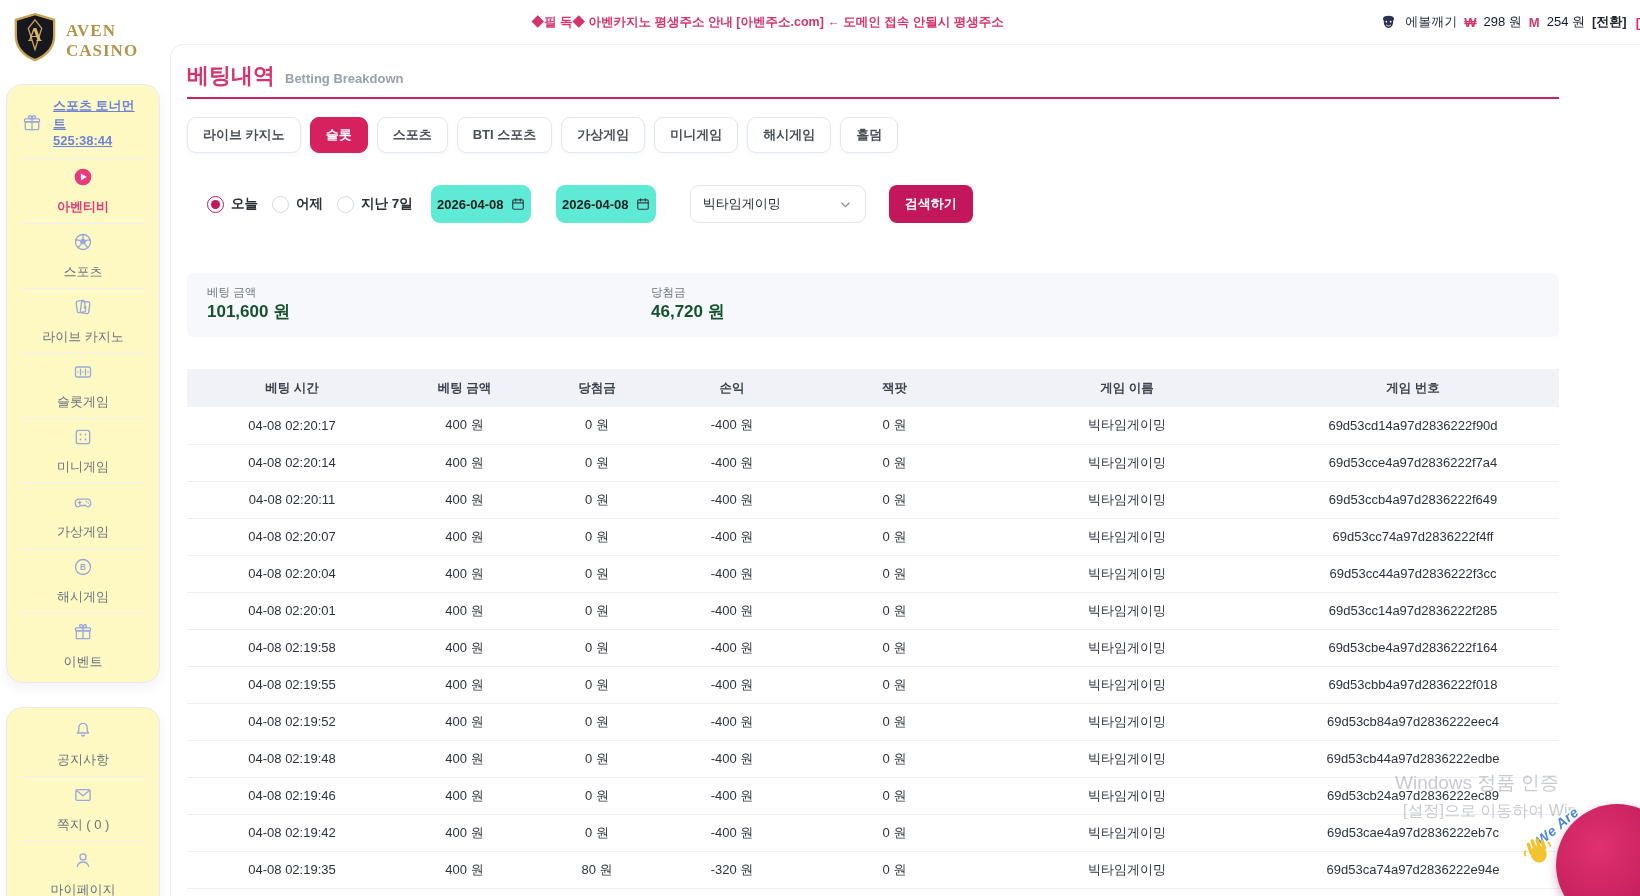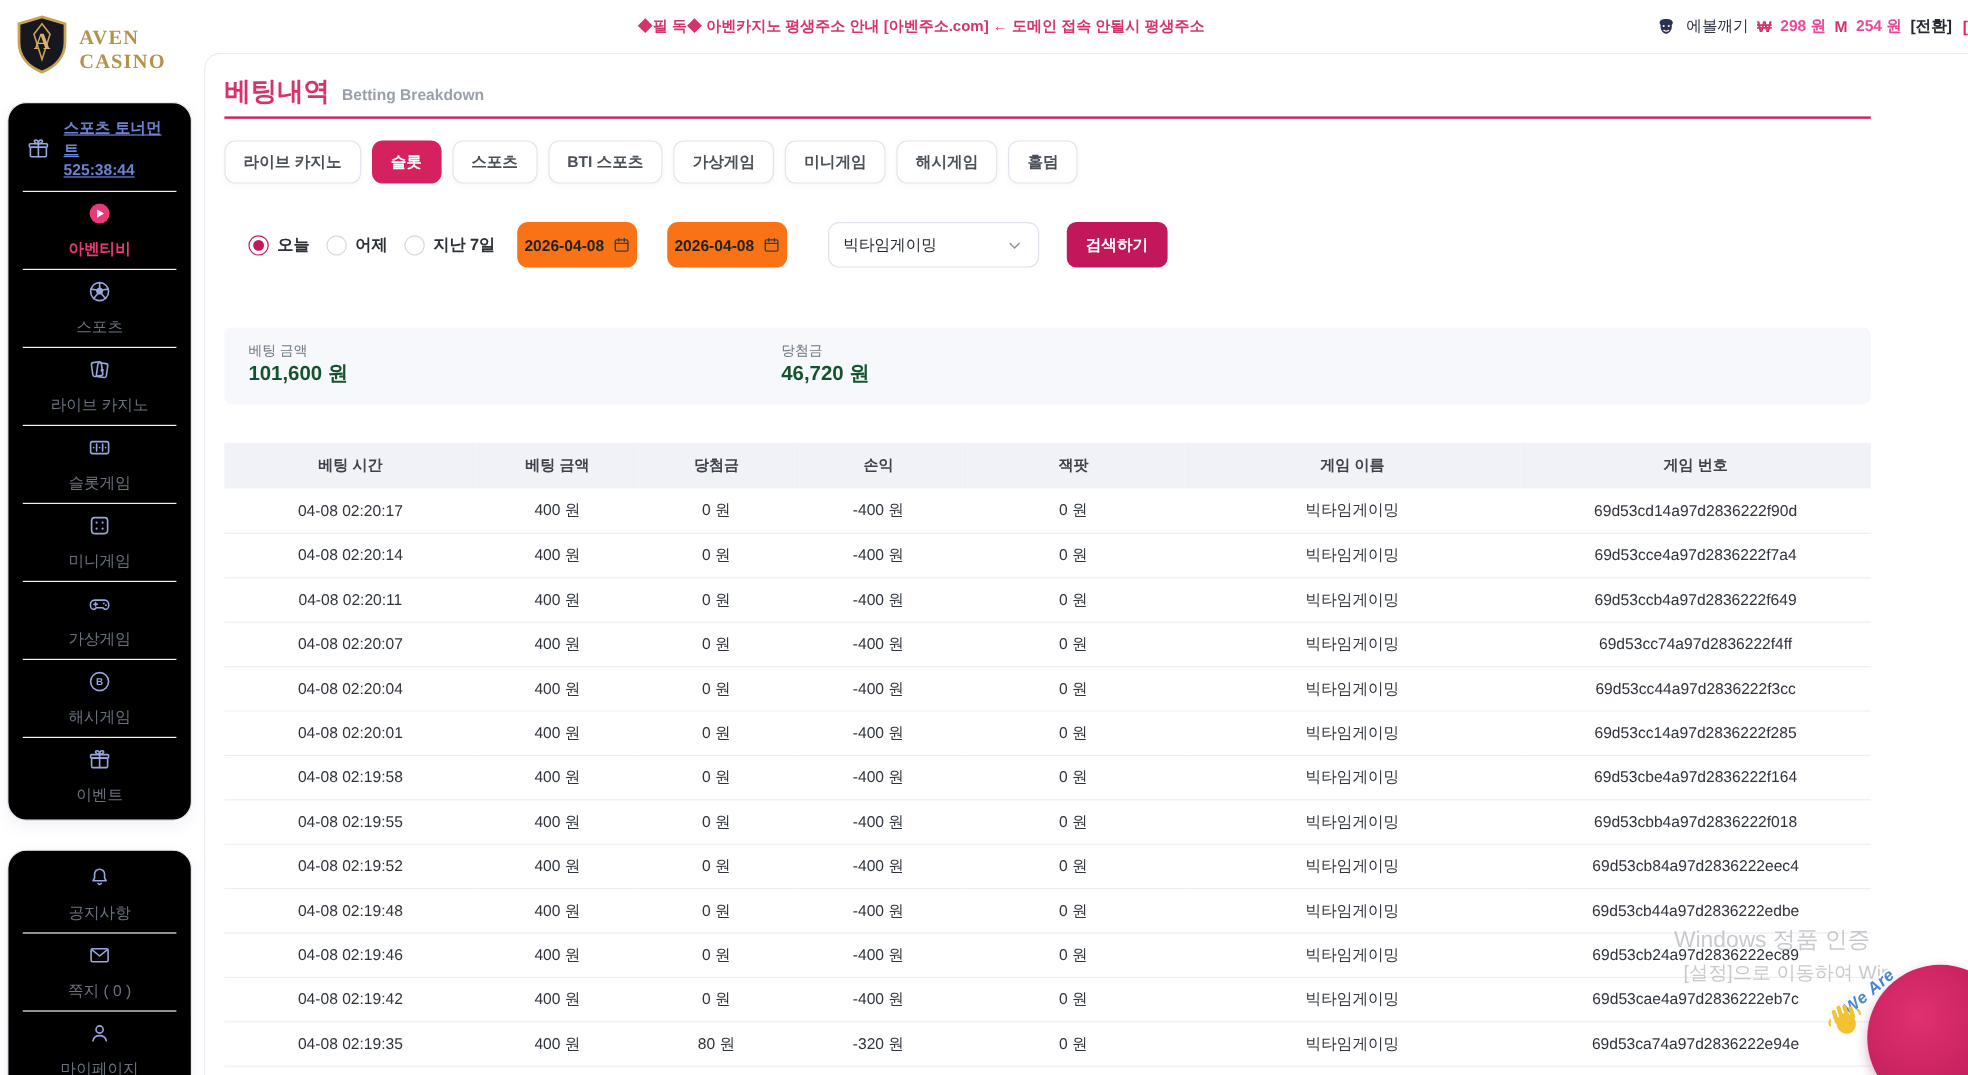--- a/index.html
+++ b/index.html
@@ -4,37 +4,37 @@
 <style>
   * { margin:0; padding:0; box-sizing:border-box; }
   html,body { width:1640px; height:896px; }
   body { font-family:"Liberation Sans", sans-serif; background:#fff; }
   .page { position:relative; width:1640px; height:896px; overflow:hidden; background:#fff; }
 
   
   .sidebar { position:absolute; left:0; top:0; width:170px; height:100%; background:#fff; z-index:5; }
   .logo { display:flex; align-items:center; gap:8px; padding:12px 8px 10px 12px; cursor:pointer; }
   .logo-text { font-family:"Liberation Serif", serif; font-weight:700; color:#b5924a; font-size:17px; letter-spacing:1px; line-height:1.15; }
-  .menu-card { margin:4px 10px 0 6px; border:1px solid #e9eaf1; border-radius:16px; background:#000000;
+  .menu-card { margin:4px 10px 0 6px; border:1px solid #e9eaf1; border-radius:16px; background:#fef9c3;
                box-shadow:0 5px 12px rgba(90,100,150,.08); padding:4px 0; }
   .menu-card.second { margin-top:24px; }
   .menu-item { display:flex; align-items:center; gap:10px; padding:7px 2px; margin:0 12px;
                border-bottom:1px solid #f0f1f6; font-size:13px; color:#6b7280; cursor:pointer;flex-direction:column; }
   .menu-item:last-child { border-bottom:none; }
   .menu-item.active .mlabel { color:#e8397c; font-weight:700; }
   .micon { width:22px; height:22px; display:flex; align-items:center; justify-content:center; flex:0 0 22px; }
   .tournament { display:flex; align-items:center; gap:10px; padding:8px 2px; margin:0 12px; border-bottom:1px solid #f0f1f6; cursor:pointer; }
   .tourn-text { font-size:13px; font-weight:800; color:#6d83d6; text-decoration:underline; line-height:1.35; }
 
   
   .topbar { position:absolute; left:170px; top:0; right:0; height:44px; display:flex; align-items:center; background:#fff; z-index:4; }
   .notice { flex:1; text-align:center; color:#d6336c; font-size:12.5px; font-weight:700; white-space:nowrap; overflow:hidden; }
   .wallet { display:flex; align-items:center; gap:7px; font-size:13px; color:#2c3140; white-space:nowrap; padding-left:14px; }
   .w-sym { color:#d6336c; font-weight:800; }
-  .w-amt { font-weight:700; color:#ec4899; }
+  .w-amt { font-weight:400; color:#0f172a; }
   .w-link { font-weight:700; color:#23262e; cursor:pointer; }
   .w-partial { color:#e0255f; font-weight:800; margin-left:2px; }
 
   
   .main { position:absolute; left:170px; top:44px; right:0; bottom:0; background:#fff;
           border-top-left-radius:14px; border-top:1px solid #ececf2; border-left:1px solid #ececf2;
           overflow:hidden; padding:16px 0 0 16px; z-index:3; }
   .content { width:1372px; }
   .title-row { display:flex; align-items:baseline; }
   .ptitle { font-size:22px; font-weight:800; color:#d6336c; }
@@ -45,21 +45,21 @@
   .tab { padding:8px 15px; border:1px solid #e3e6ee; border-radius:9px; font-size:13px; color:#4a5058;
          background:#fff; font-weight:600; cursor:pointer; box-shadow:0 2px 4px rgba(120,130,160,.06); }
   .tab.active { background:#d6215f; color:#fff; border-color:#d6215f;text-align:center; }
 
   .filterbar { display:flex; align-items:center; margin-top:32px; padding-left:20px; }
   .radio-group { display:flex; align-items:center; gap:14px; }
   .radio { display:flex; align-items:center; gap:7px; font-size:13.5px; font-weight:700; color:#2b2f36; cursor:pointer; }
   .rdot { width:17px; height:17px; border-radius:50%; border:1.5px solid #d3d7df; background:#fff; position:relative; }
   .radio.selected .rdot { border-color:#c2185b; }
   .radio.selected .rdot::after { content:""; position:absolute; inset:3px; border-radius:50%; background:#c2185b; }
-  .datebox { margin-left:18px; width:100px; height:38px; background:#f97316; border-radius:9px;
+  .datebox { margin-left:18px; width:100px; height:38px; background:#5eead4; border-radius:9px;
              display:flex; align-items:center; justify-content:center; gap:7px; font-size:13px; font-weight:600; color:#222; cursor:pointer; }
   .datebox + .datebox { margin-left:25px; }
   .selectbox { margin-left:34px; width:176px; height:38px; background:#fff; border:1px solid #dfe3eb; border-radius:9px;
                display:flex; align-items:center; padding:0 12px; font-size:13px; color:#22262e; cursor:pointer; }
   .selectbox .chev { margin-left:auto; display:flex; }
   .searchbtn { margin-left:23px; width:84px; height:38px; background:#c2185b; color:#fff; border:none; border-radius:8px;
                font-size:13px; font-weight:600; cursor:pointer; font-family:"Liberation Sans",sans-serif; }
 
   .summary { margin-top:50px; background:#f7f8fb; border-radius:6px; padding:12px 20px 14px;
              display:grid; grid-template-columns:1fr 1fr 1fr; }

